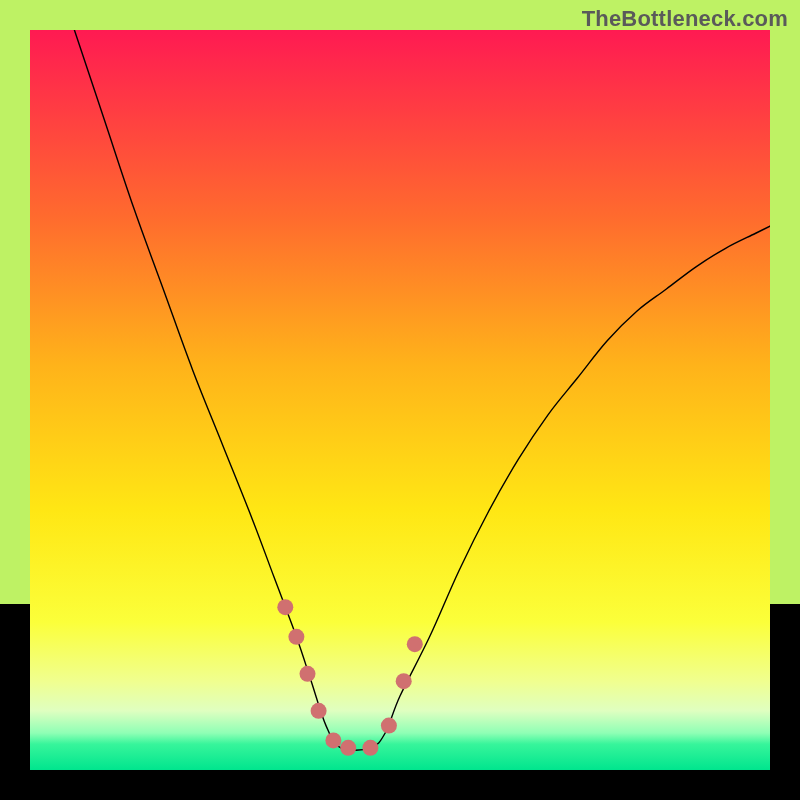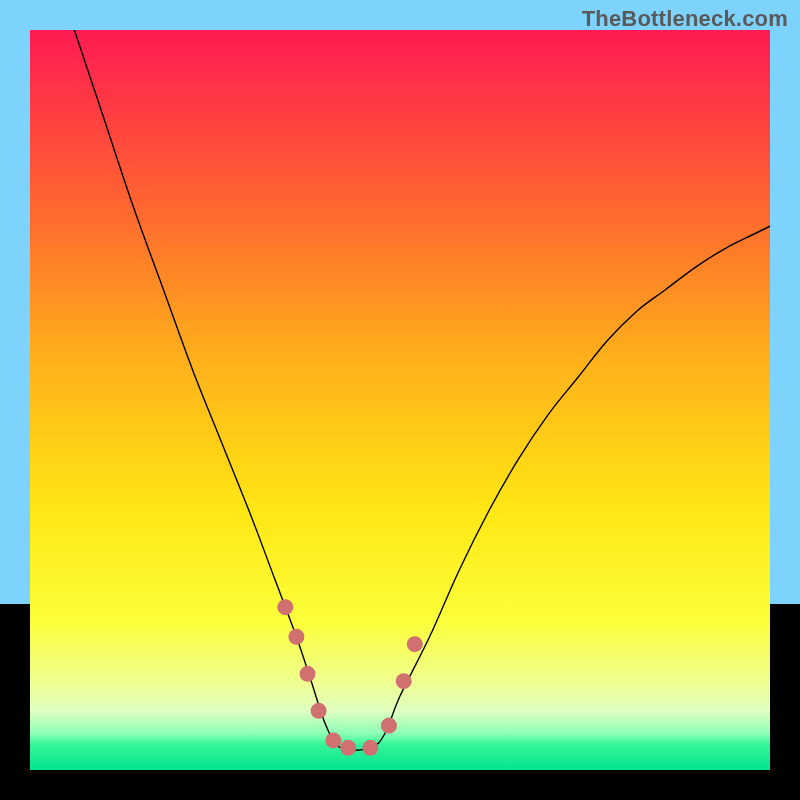--- a/index.html
+++ b/index.html
@@ -1,17 +1,17 @@
 <!DOCTYPE html>
 <html><head>
 <meta charset="utf-8">
 <style>
   * { margin: 0; padding: 0; box-sizing: border-box; }
   html, body { width: 800px; height: 800px; overflow: hidden; background: #000; }
-  .wrap { position: relative; width: 800px; height: 604px; background: #7dd3fc; }
+  .wrap { position: relative; width: 800px; height: 604px; background: #bef264; }
   .plot {
     position: absolute;
     left: 30px;
     top: 30px;
     width: 740px;
     height: 740px;
   }
   .watermark {
     position: absolute;
     top: 6px;

